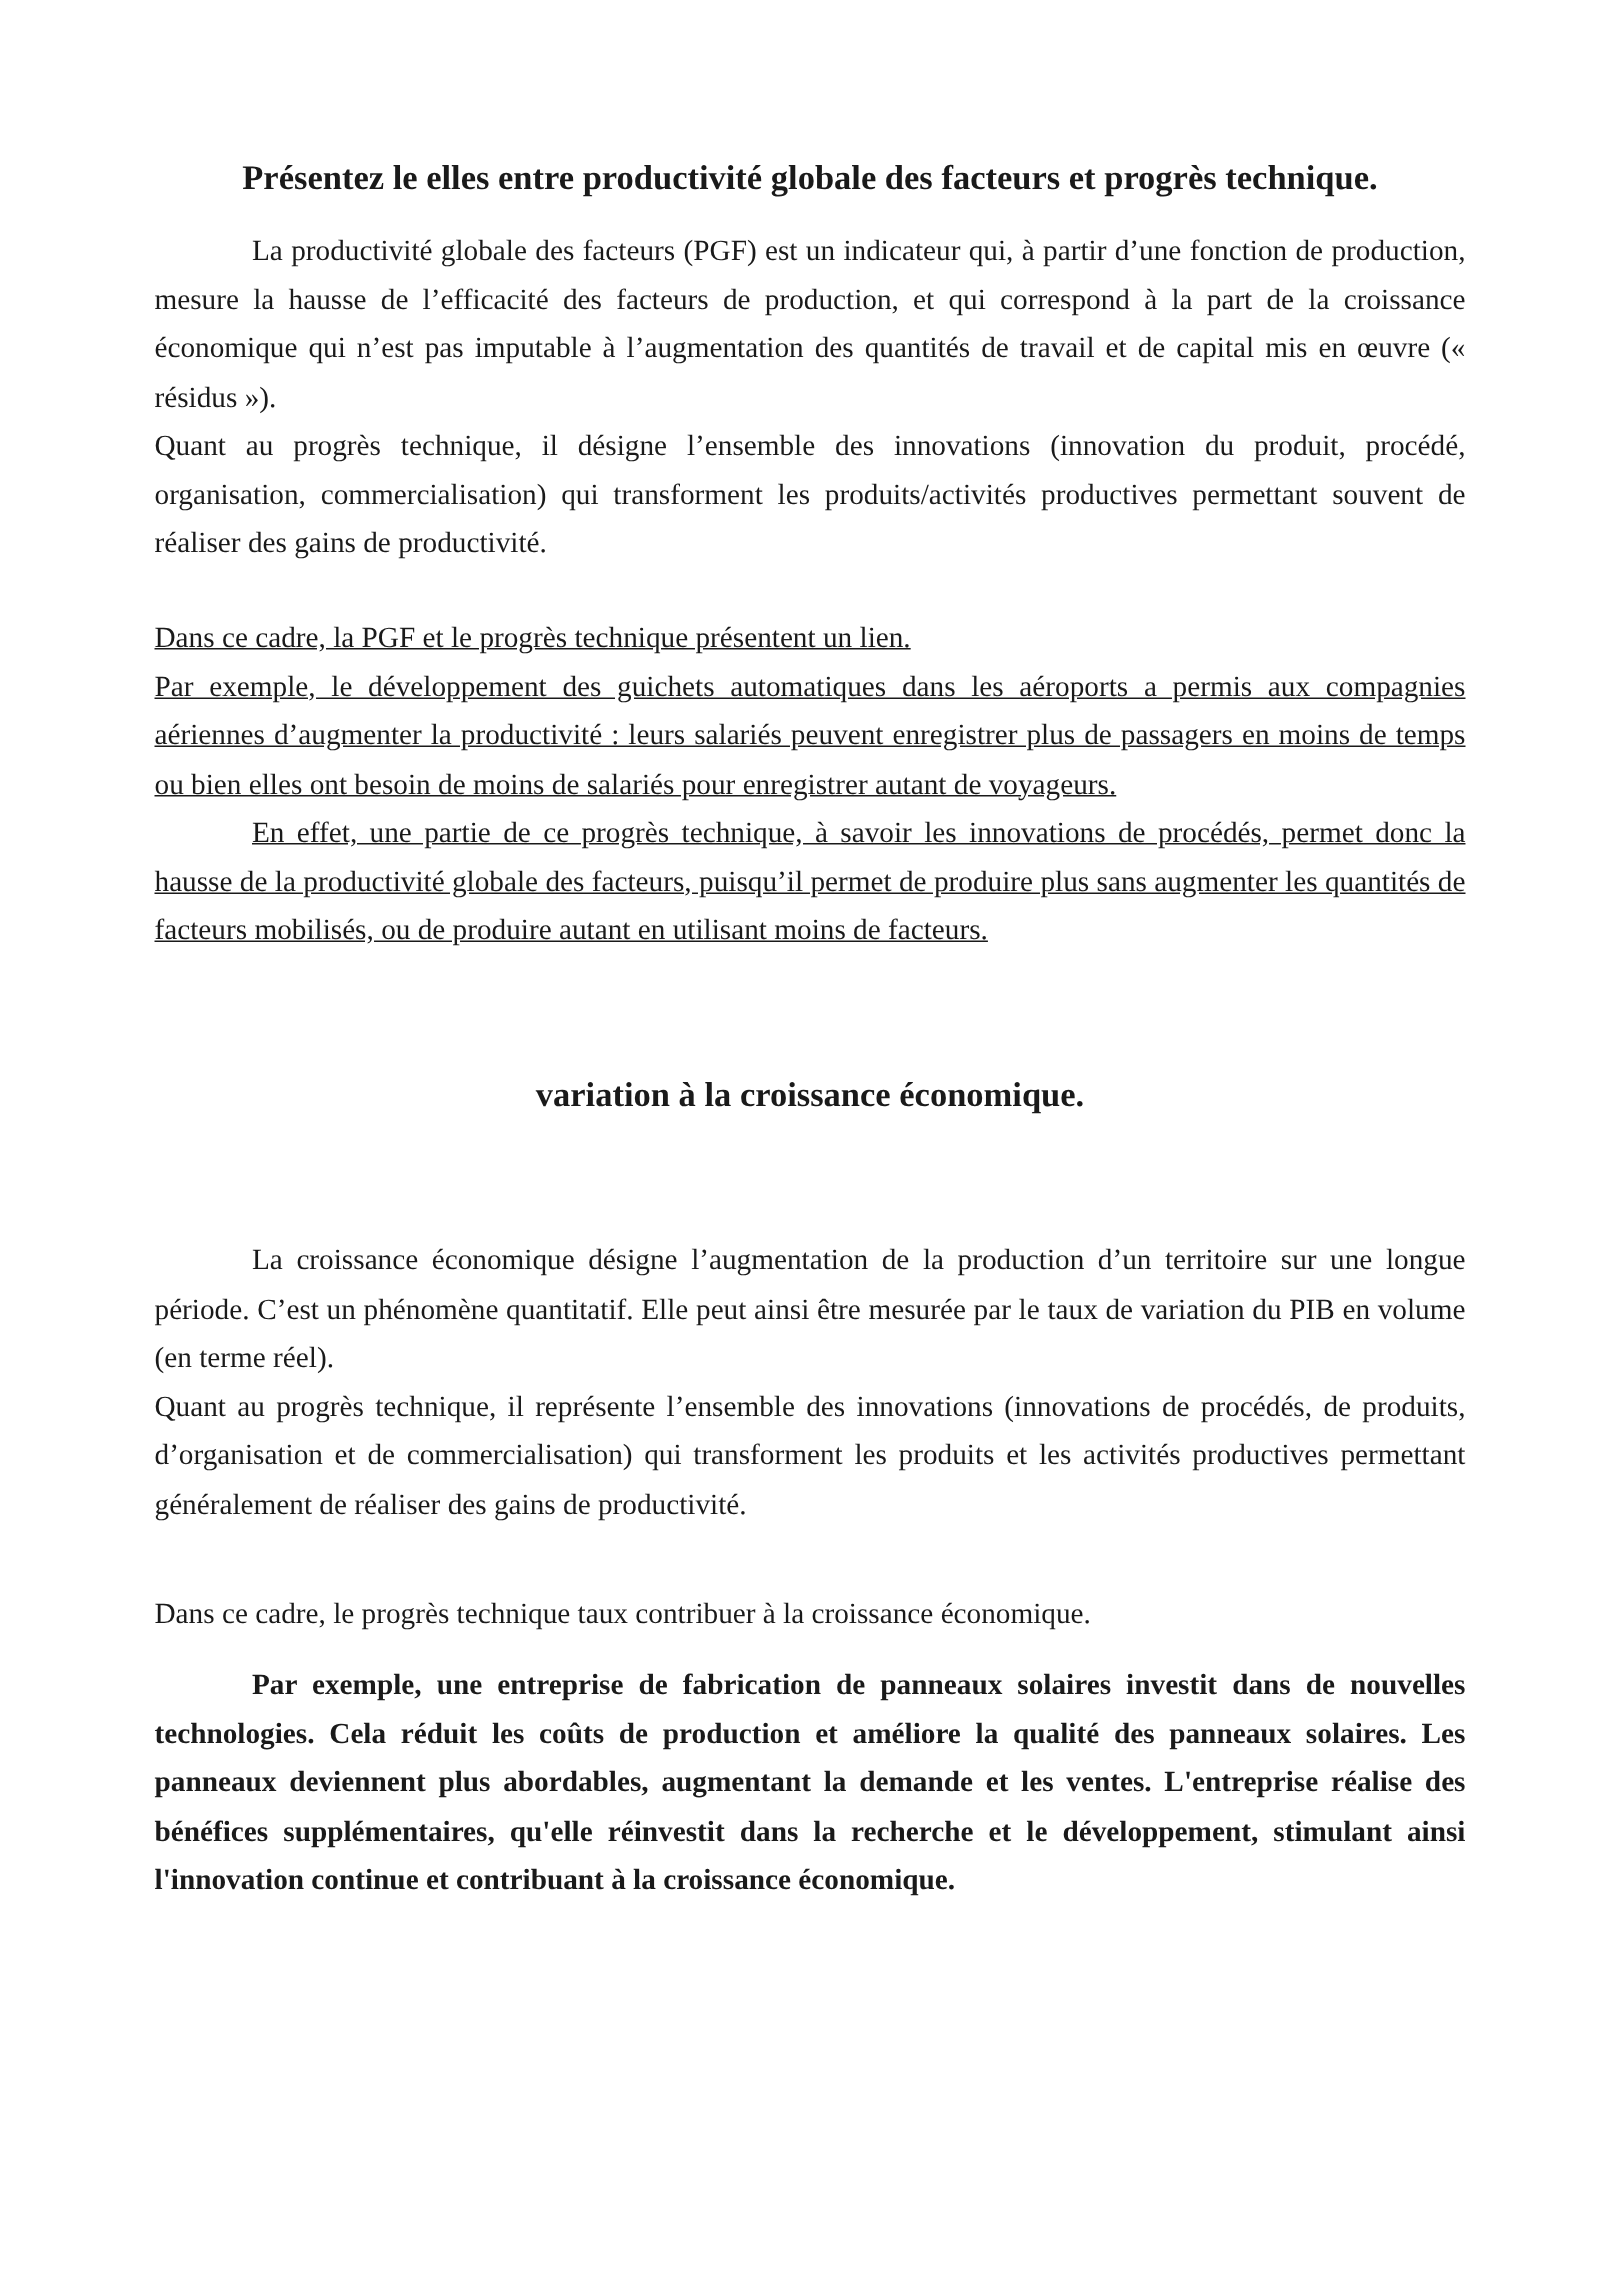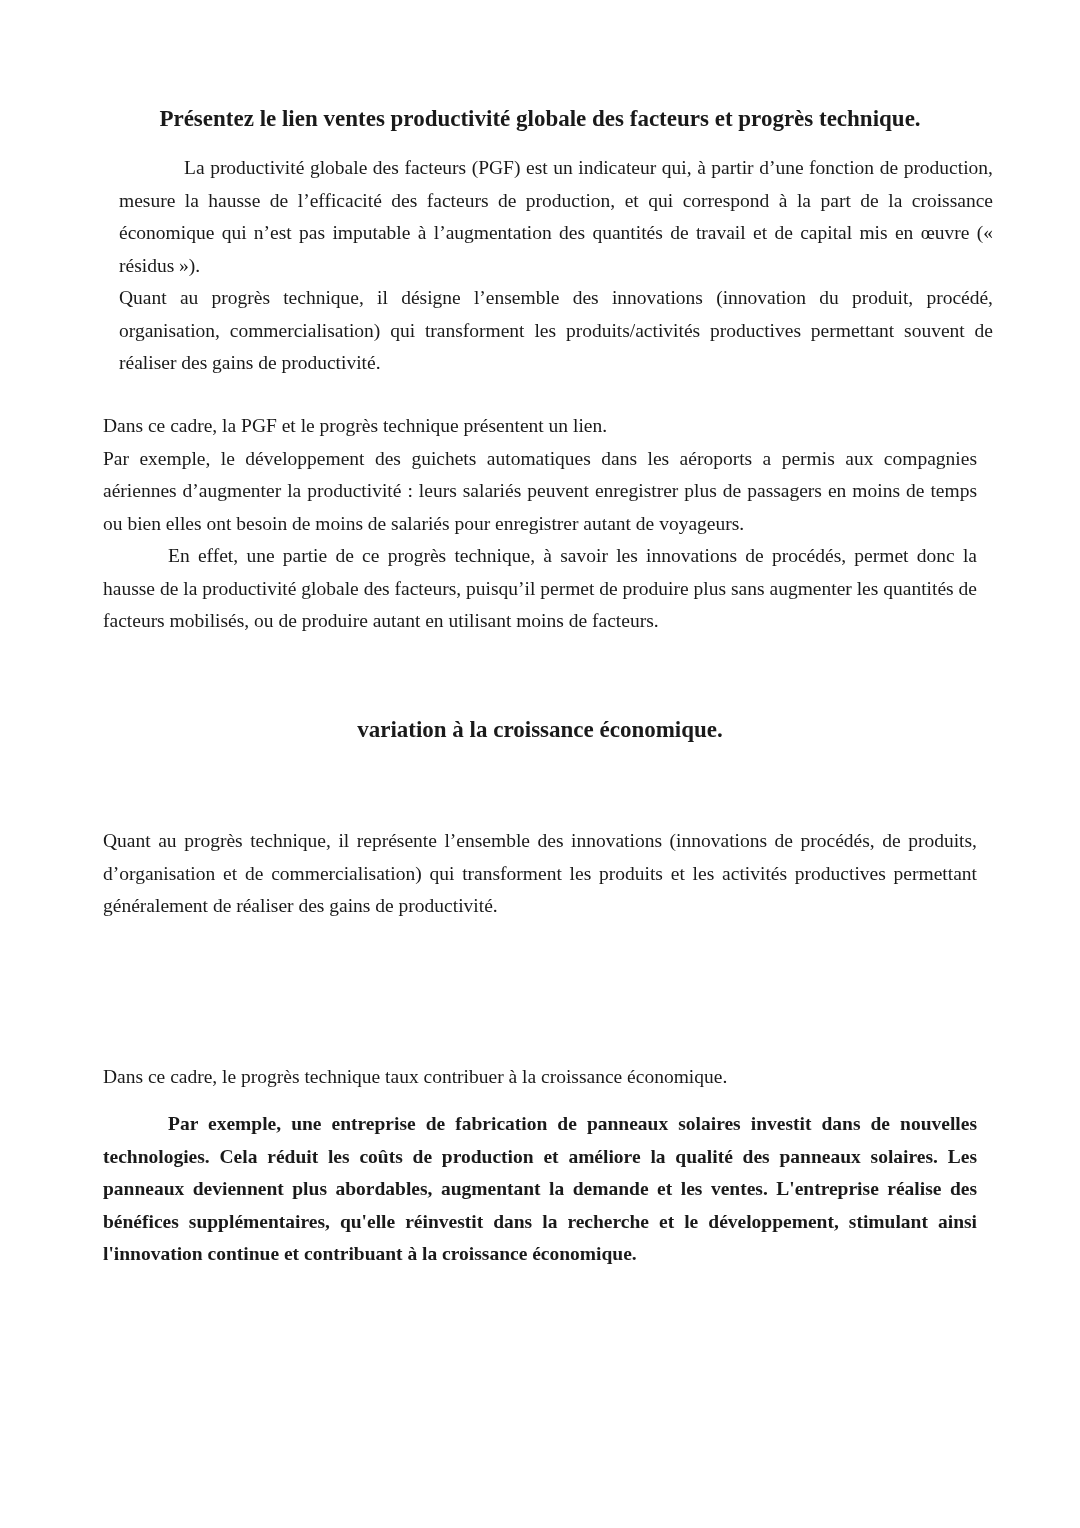--- a/index.html
+++ b/index.html
@@ -17,38 +17,39 @@
   .t2 { position: absolute; top: 711px; left: 0; width: 874px; }
   .para { margin: 0; text-align: justify; }
   .indent { text-indent: 65px; }
   .block { position: absolute; left: 0; width: 874px; }
 </style>
 </head>
 <body>
 
 <div class="page">
 
-  <h1 class="title t1">Présentez le lien ventes productivité globale des facteurs et progrès technique.</h1>
+  <h1 class="title t1">Présentez le elles entre productivité globale des facteurs et progrès technique.</h1>
 
-  <div class="block" style="top:152px;margin-left:16px;">
+  <div class="block" style="top:152px;">
     <p class="para indent">La productivité globale des facteurs (PGF) est un indicateur qui, à partir d’une fonction de production, mesure la hausse de l’efficacité des facteurs de production, et qui correspond à la part de la croissance économique qui n’est pas imputable à l’augmentation des quantités de travail et de capital mis en œuvre (« résidus »).</p>
     <p class="para">Quant au progrès technique, il désigne l’ensemble des innovations (innovation du produit, procédé, organisation, commercialisation) qui transforment les produits/activités productives permettant souvent de réaliser des gains de productivité.</p>
   </div>
 
-  <div class="block" style="top:410px;">
+  <div class="block" style="top:410px;text-decoration:underline;">
     <p class="para">Dans ce cadre, la PGF et le progrès technique présentent un lien.</p>
     <p class="para">Par exemple, le développement des guichets automatiques dans les aéroports a permis aux compagnies aériennes d’augmenter la productivité : leurs salariés peuvent enregistrer plus de passagers en moins de temps ou bien elles ont besoin de moins de salariés pour enregistrer autant de voyageurs.</p>
     <p class="para indent">En effet, une partie de ce progrès technique, à savoir les innovations de procédés, permet donc la hausse de la productivité globale des facteurs, puisqu’il permet de produire plus sans augmenter les quantités de facteurs mobilisés, ou de produire autant en utilisant moins de facteurs.</p>
   </div>
 
   <div class="t2">
     <p class="title">variation à la croissance économique.</p>
   </div>
 
   <div class="block" style="top:825px;">
+    <p class="para indent">La croissance économique désigne l’augmentation de la production d’un territoire sur une longue période. C’est un phénomène quantitatif. Elle peut ainsi être mesurée par le taux de variation du PIB en volume (en terme réel).</p>
     <p class="para">Quant au progrès technique, il représente l’ensemble des innovations (innovations de procédés, de produits, d’organisation et de commercialisation) qui transforment les produits et les activités productives permettant généralement de réaliser des gains de productivité.</p>
   </div>
 
   <div class="block" style="top:1061px;">
     <p class="para">Dans ce cadre, le progrès technique taux contribuer à la croissance économique.</p>
   </div>
 
   <div class="block" style="top:1108px;font-weight:bold;">
     <p class="para indent">Par exemple, une entreprise de fabrication de panneaux solaires investit dans de nouvelles technologies. Cela réduit les coûts de production et améliore la qualité des panneaux solaires. Les panneaux deviennent plus abordables, augmentant la demande et les ventes. L'entreprise réalise des bénéfices supplémentaires, qu'elle réinvestit dans la recherche et le développement, stimulant ainsi l'innovation continue et contribuant à la croissance économique.</p>
   </div>

